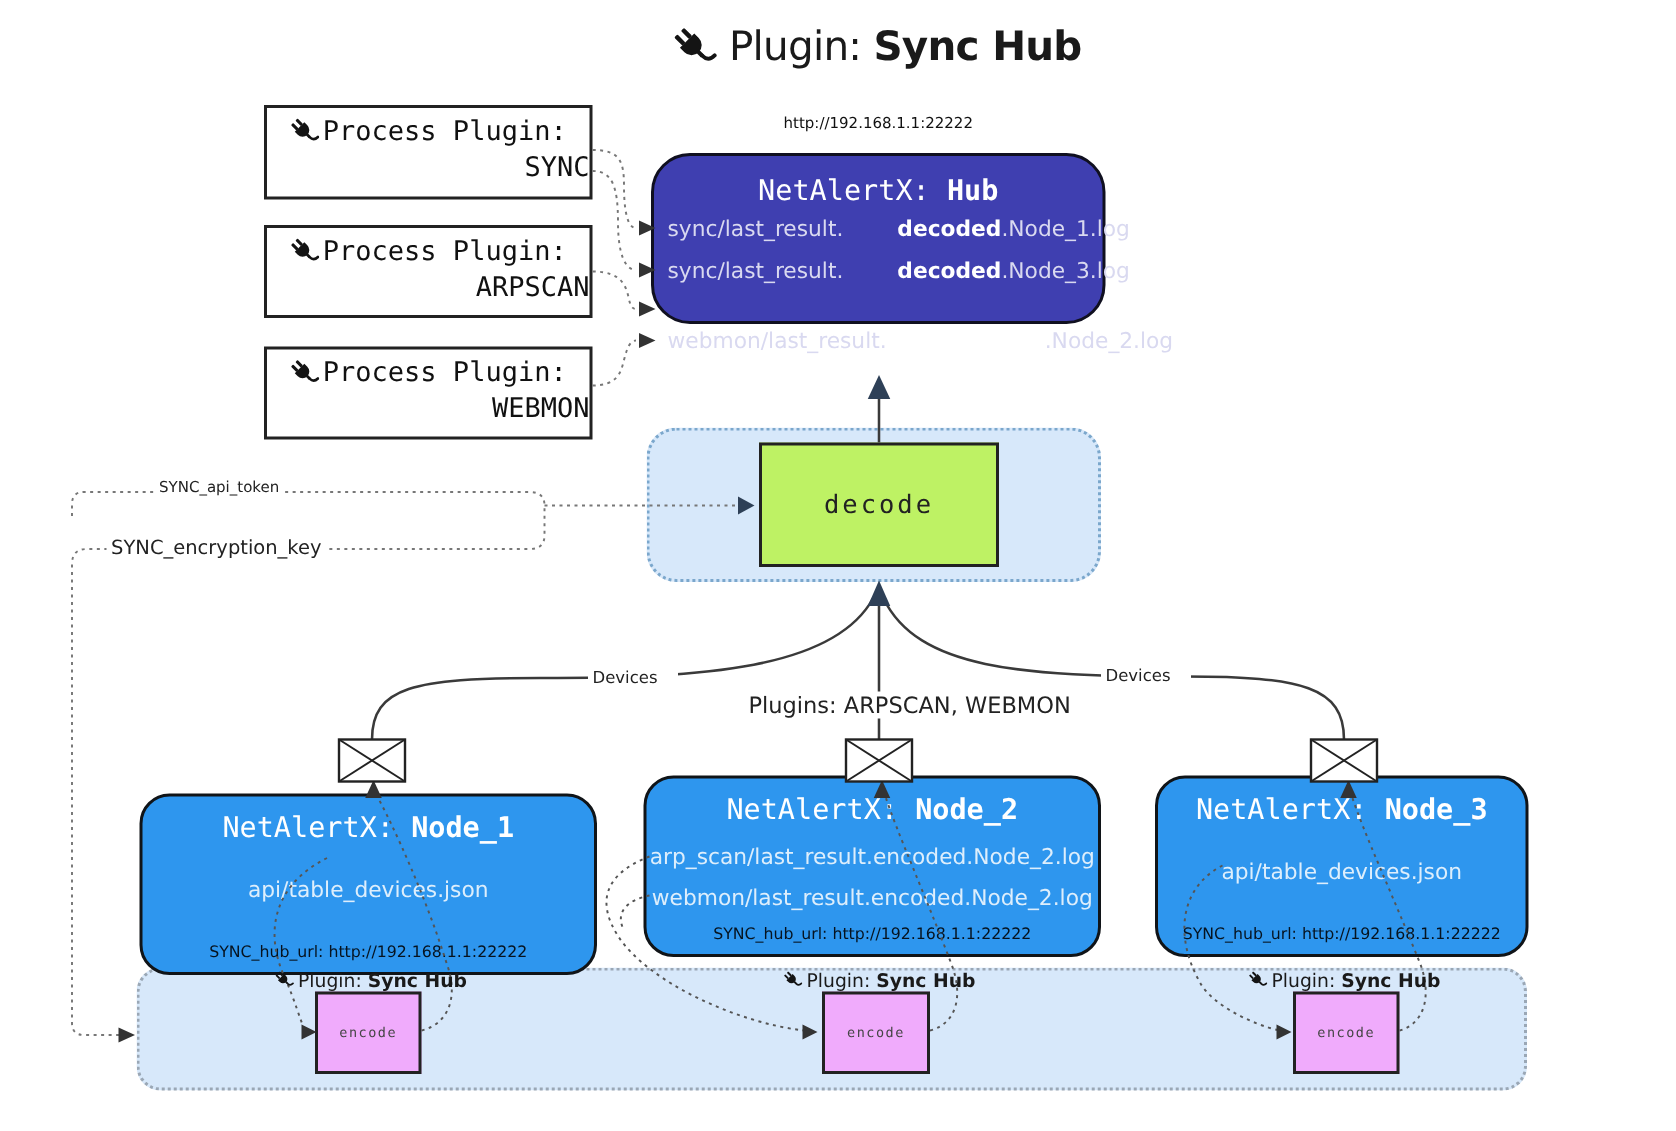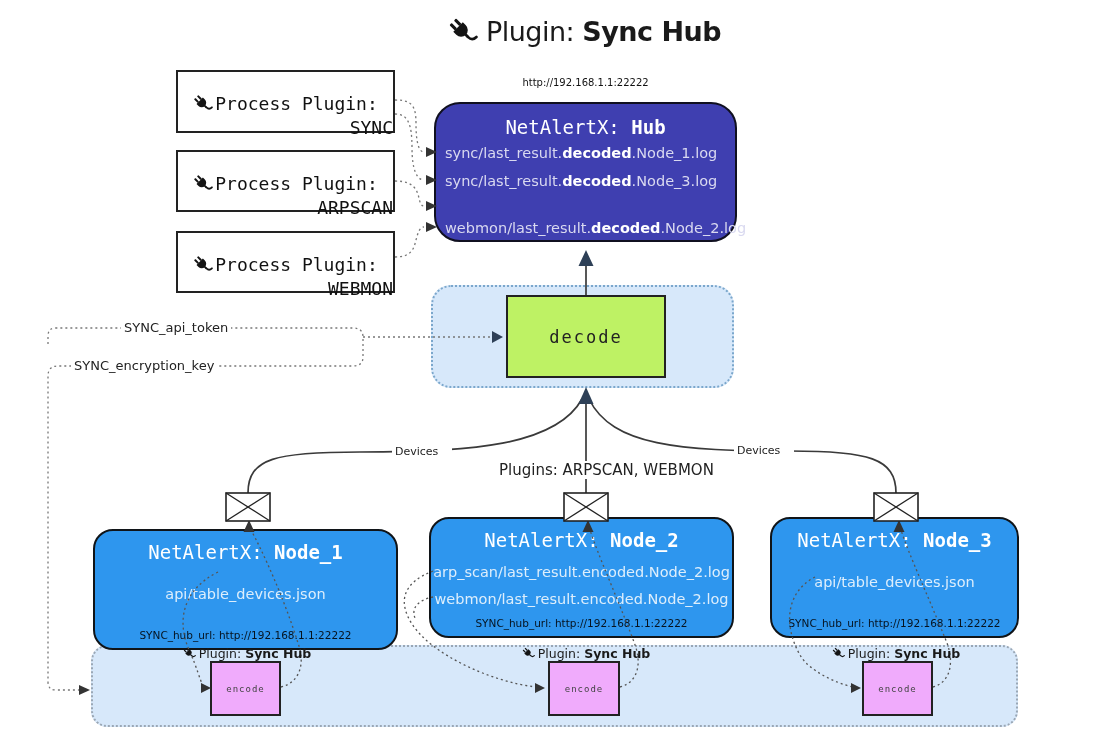--- a/index.html
+++ b/index.html
@@ -10,37 +10,37 @@
   *{margin:0;padding:0;box-sizing:border-box;}
   body{background:#fff;font-family:"DejaVu Sans",sans-serif;}
   .stage{position:relative;width:1117px;height:754px;background:#fff;overflow:hidden;}
   .abs{position:absolute;}
   .mono{font-family:"DejaVu Sans Mono",monospace;}
 
   .title-bar{left:0;right:0;top:16px;display:flex;justify-content:center;align-items:center;gap:8px;margin-left:52px;z-index:6;}
   .title-text{font-size:27px;color:#1a1a1a;letter-spacing:-0.5px;}
   .title-text b{font-weight:bold;}
 
-  .pbox{left:176px;width:219px;height:63px;border:2px solid #222;background:#fff;z-index:2;padding-top:21px;}
+  .pbox{left:176px;width:219px;height:63px;border:2px solid #222;background:#fff;z-index:2;padding-top:5px;}
   .pbox .row1{display:flex;align-items:center;justify-content:center;gap:2px;font-size:18px;color:#111;}
   .pbox .row2{text-align:right;font-size:18px;color:#111;margin-top:3px;}
 
   .hub-url{left:434px;top:77px;width:303px;text-align:center;font-size:10px;color:#111;z-index:6;}
-  .hub{left:434px;top:102px;width:303px;height:140px;background:var(--hub-fill);border:2.5px solid #101020;border-radius:26px;z-index:2;}
+  .hub{left:434px;top:102px;width:303px;height:114px;background:var(--hub-fill);border:2.5px solid #101020;border-radius:26px;z-index:2;}
   .hub-title{position:absolute;left:0;right:0;top:12px;text-align:center;font-size:19px;color:#fff;}
   .hub-title b{font-weight:bold;}
   .hub-line{position:absolute;left:9px;right:0;height:22px;font-size:14.5px;color:#d9d9f0;white-space:nowrap;}
-  .hub-line b{color:#fff;font-weight:bold;}
+  .hub-line b{color:#fff;font-weight:bold;margin-left:36px;}
   .hl1{top:41px;} .hl2{top:69px;} .hl3{top:95px;} .hl4{top:116px;}
 
   .decode-region{left:431px;top:285px;width:303px;height:103px;background:var(--panel-fill);border:2px dotted var(--panel-border);border-radius:20px;z-index:2;}
   .decode-box{left:506px;top:295px;width:160px;height:83px;background:#bef264;border:2px solid #222;display:flex;align-items:center;justify-content:center;font-size:17px;letter-spacing:2px;color:#222;z-index:3;}
 
   .float-label{background:#fff;padding:0 3px;color:#222;z-index:6;white-space:nowrap;}
-  .lbl-token{left:103px;top:320px;font-size:13px;margin-left:18px;}
+  .lbl-token{left:103px;top:320px;font-size:10px;}
   .lbl-key{left:71px;top:358px;font-size:13px;}
   .lbl-dev{font-size:11px;text-align:left;}
   .lbl-dev-l{left:392px;top:445px;width:60px;}
   .lbl-dev-r{left:734px;top:444px;width:60px;}
   .lbl-mid{left:496px;top:461px;width:180px;font-size:15px;text-align:center;}
 
   .node{top:517px;height:121px;background:var(--node-fill);border:2.5px solid #101418;border-radius:20px;z-index:2;}
   .n1{left:93px;width:305px;margin-top:12px;} .n2{left:429px;width:305px;} .n3{left:770px;width:249px;}
   .node-title{position:absolute;left:0;right:0;top:10px;text-align:center;font-size:19px;color:#fff;white-space:nowrap;z-index:3;}
   .node-title b{font-weight:bold;}

